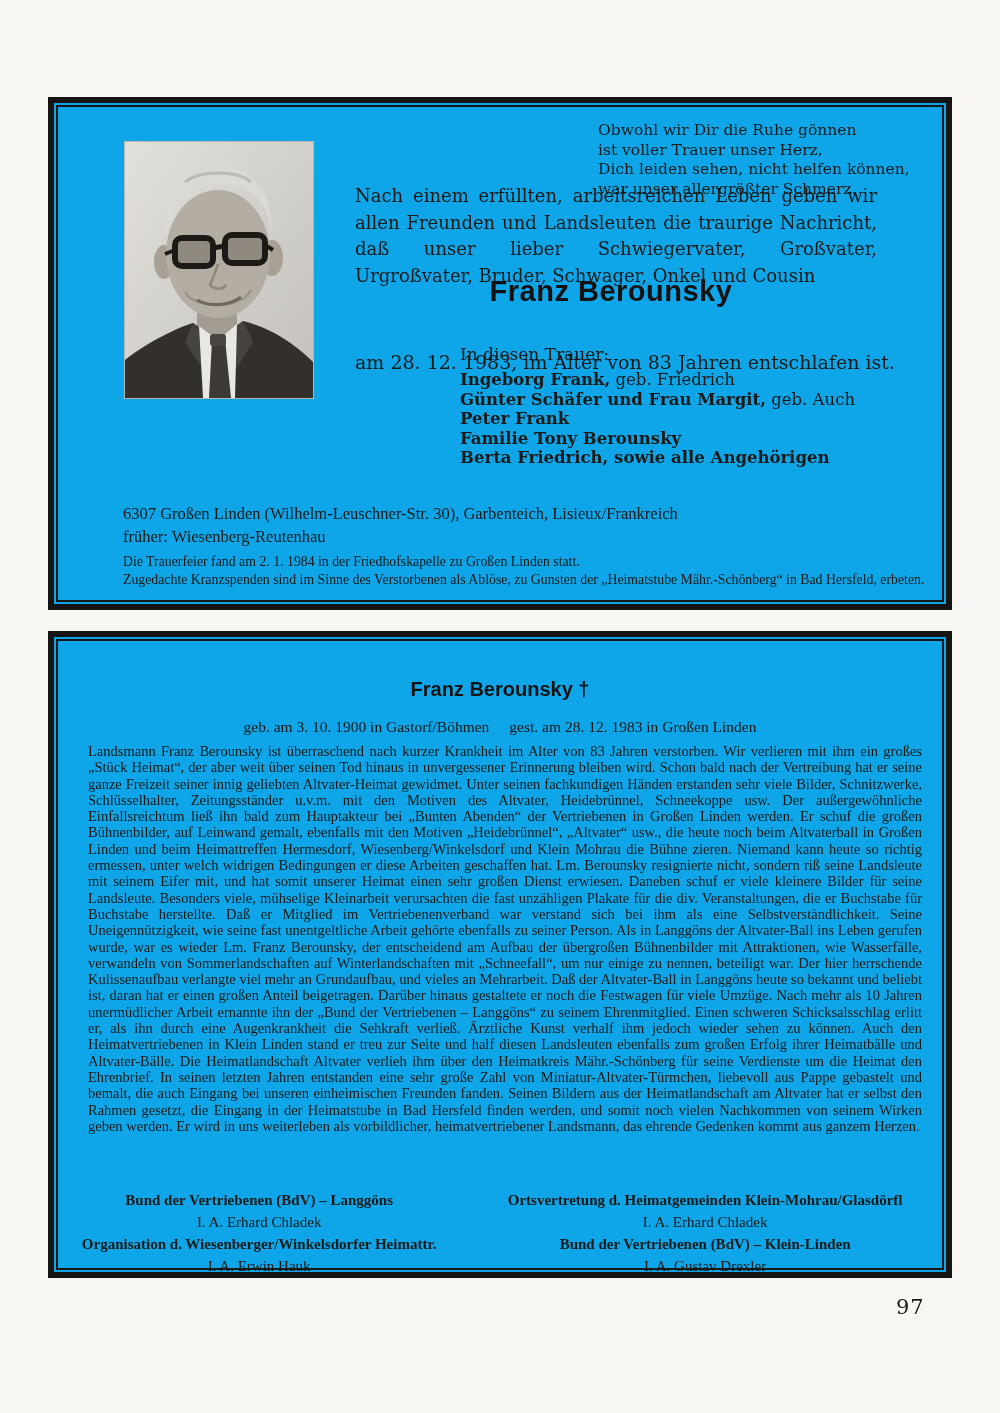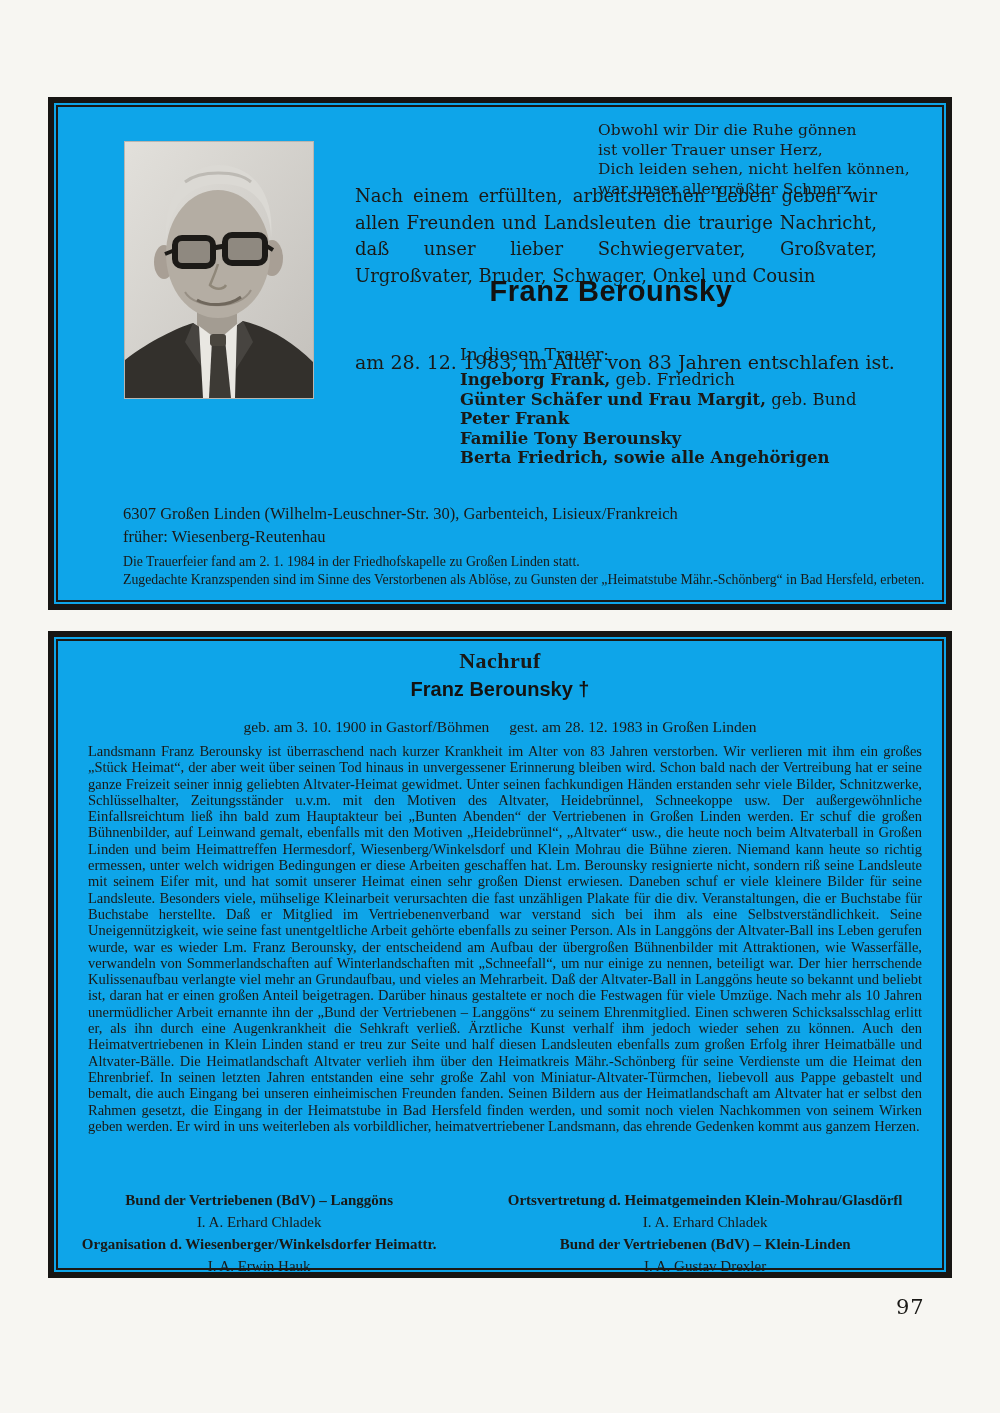--- a/index.html
+++ b/index.html
@@ -164,41 +164,40 @@
     <p class="intro">Nach einem erfüllten, arbeitsreichen Leben geben wir allen Freunden und Landsleuten die traurige Nachricht, daß unser lieber Schwiegervater, Großvater, Urgroßvater, Bruder, Schwager, Onkel und Cousin</p>
 
     <div class="deceased-name">Franz Berounsky</div>
 
     <div class="death-line">am 28. 12. 1983, im Alter von 83 Jahren entschlafen ist.</div>
 
     <div class="mourn-label">In diesen Trauer:</div>
 
     <div class="mourners">
       <div><span class="b">Ingeborg Frank,</span><span> geb. Friedrich</span></div>
-      <div><span class="b">Günter Schäfer und Frau Margit,</span><span> geb. Bund</span></div>
+      <div><span class="b">Günter Schäfer und Frau Margit,</span><span> geb. Auch</span></div>
       <div><span class="b">Peter Frank</span><span></span></div>
       <div><span class="b">Familie Tony Berounsky</span><span></span></div>
       <div><span class="b">Berta Friedrich, sowie alle Angehörigen</span><span></span></div>
     </div>
 
     <div class="address">
       <div>6307 Großen Linden (Wilhelm-Leuschner-Str. 30), Garbenteich, Lisieux/Frankreich</div>
       <div>früher: Wiesenberg-Reutenhau</div>
     </div>
 
     <div class="funeral">
       <div>Die Trauerfeier fand am 2. 1. 1984 in der Friedhofskapelle zu Großen Linden statt.</div>
       <div>Zugedachte Kranzspenden sind im Sinne des Verstorbenen als Ablöse, zu Gunsten der „Heimatstube Mähr.-Schönberg“ in Bad Hersfeld, erbeten.</div>
     </div>
   </section>
 
   <section class="box box2">
     <div class="inner-frame"></div>
 
-    <div class="obit-heading">Nachruf</div>
     <div class="obit-name">Franz Berounsky †</div>
 
     <div class="obit-dates">
       <span>geb. am 3. 10. 1900 in Gastorf/Böhmen</span>
       <span>gest. am 28. 12. 1983 in Großen Linden</span>
     </div>
 
     <p class="obit-body">Landsmann Franz Berounsky ist überraschend nach kurzer Krankheit im Alter von 83 Jahren verstorben. Wir verlieren mit ihm ein großes „Stück Heimat“, der aber weit über seinen Tod hinaus in unvergessener Erinnerung bleiben wird. Schon bald nach der Vertreibung hat er seine ganze Freizeit seiner innig geliebten Altvater-Heimat gewidmet. Unter seinen fachkundigen Händen erstanden sehr viele Bilder, Schnitzwerke, Schlüsselhalter, Zeitungsständer u.v.m. mit den Motiven des Altvater, Heidebrünnel, Schneekoppe usw. Der außergewöhnliche Einfallsreichtum ließ ihn bald zum Hauptakteur bei „Bunten Abenden“ der Vertriebenen in Großen Linden werden. Er schuf die großen Bühnenbilder, auf Leinwand gemalt, ebenfalls mit den Motiven „Heidebrünnel“, „Altvater“ usw., die heute noch beim Altvaterball in Großen Linden und beim Heimattreffen Hermesdorf, Wiesenberg/Winkelsdorf und Klein Mohrau die Bühne zieren. Niemand kann heute so richtig ermessen, unter welch widrigen Bedingungen er diese Arbeiten geschaffen hat. Lm. Berounsky resignierte nicht, sondern riß seine Landsleute mit seinem Eifer mit, und hat somit unserer Heimat einen sehr großen Dienst erwiesen. Daneben schuf er viele kleinere Bilder für seine Landsleute. Besonders viele, mühselige Kleinarbeit verursachten die fast unzähligen Plakate für die div. Veranstaltungen, die er Buchstabe für Buchstabe herstellte. Daß er Mitglied im Vertriebenenverband war verstand sich bei ihm als eine Selbstverständlichkeit. Seine Uneigennützigkeit, wie seine fast unentgeltliche Arbeit gehörte ebenfalls zu seiner Person. Als in Langgöns der Altvater-Ball ins Leben gerufen wurde, war es wieder Lm. Franz Berounsky, der entscheidend am Aufbau der übergroßen Bühnenbilder mit Attraktionen, wie Wasserfälle, verwandeln von Sommerlandschaften auf Winterlandschaften mit „Schneefall“, um nur einige zu nennen, beteiligt war. Der hier herrschende Kulissenaufbau verlangte viel mehr an Grundaufbau, und vieles an Mehrarbeit. Daß der Altvater-Ball in Langgöns heute so bekannt und beliebt ist, daran hat er einen großen Anteil beigetragen. Darüber hinaus gestaltete er noch die Festwagen für viele Umzüge. Nach mehr als 10 Jahren unermüdlicher Arbeit ernannte ihn der „Bund der Vertriebenen – Langgöns“ zu seinem Ehrenmitglied. Einen schweren Schicksalsschlag erlitt er, als ihn durch eine Augenkrankheit die Sehkraft verließ. Ärztliche Kunst verhalf ihm jedoch wieder sehen zu können. Auch den Heimatvertriebenen in Klein Linden stand er treu zur Seite und half diesen Landsleuten ebenfalls zum großen Erfolg ihrer Heimatbälle und Altvater-Bälle. Die Heimatlandschaft Altvater verlieh ihm über den Heimatkreis Mähr.-Schönberg für seine Verdienste um die Heimat den Ehrenbrief. In seinen letzten Jahren entstanden eine sehr große Zahl von Miniatur-Altvater-Türmchen, liebevoll aus Pappe gebastelt und bemalt, die auch Eingang bei unseren einheimischen Freunden fanden. Seinen Bildern aus der Heimatlandschaft am Altvater hat er selbst den Rahmen gesetzt, die Eingang in der Heimatstube in Bad Hersfeld finden werden, und somit noch vielen Nachkommen von seinem Wirken geben werden. Er wird in uns weiterleben als vorbildlicher, heimatvertriebener Landsmann, das ehrende Gedenken kommt aus ganzem Herzen.</p>
 
     <div class="sig-row">

